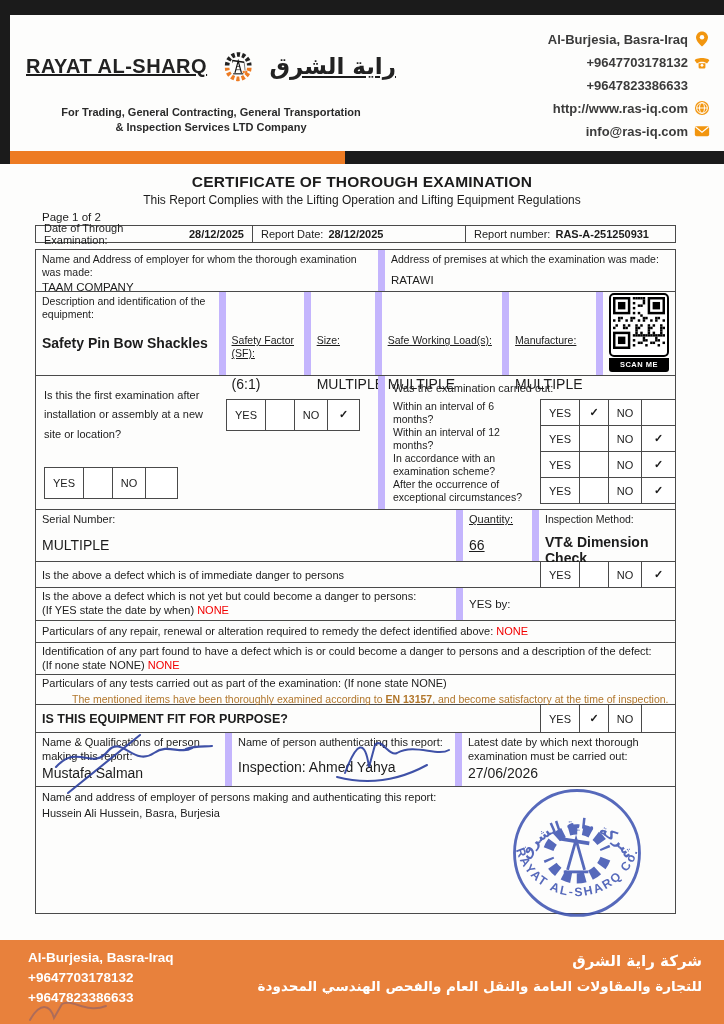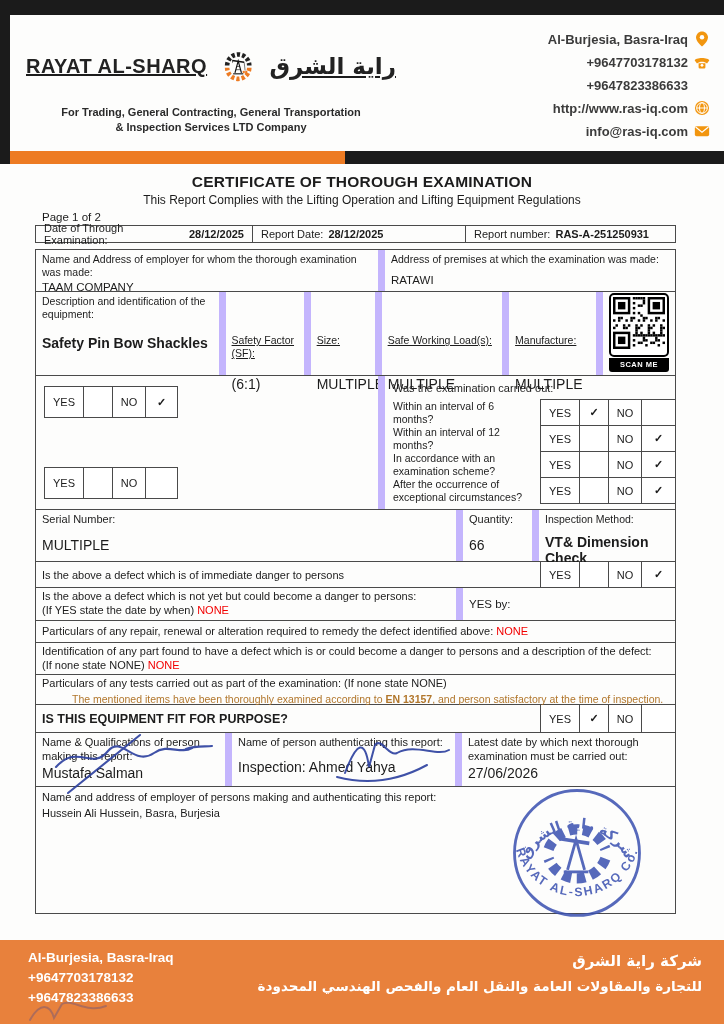--- a/index.html
+++ b/index.html
@@ -60,21 +60,21 @@
   .q-item { display:flex; align-items:center; gap:6px; }
   .q-text { flex:1; font-size:11px; line-height:1.75; }
   .q-item .cbgrid { height:32px; margin-right:10px; flex:none; }
   .q-right { flex:1; padding:6px 0 0 8px; border-right:none; }
   .qr-head { font-size:11px; margin-bottom:6px; }
   .qr-row { display:flex; align-items:stretch; height:27px; margin-top:-1px; }
   .qr-text { flex:1; font-size:10.5px; display:flex; align-items:center; line-height:1.15; padding-right:4px; }
   .qr-row .cbgrid { border-right:none; flex:none; width:135px; }
 
   
-  .s1 { width:427px; } .s2 { width:76px; } .s3 { flex:1; }
+  .s1 { width:427px; } .s2 { width:76px;text-decoration:underline; } .s3 { flex:1; }
 
   
   .dg-text { flex:1; display:flex; align-items:center; font-size:11px; padding:2px 6px; }
   .dg-grid { width:135px; border:none; border-left:1px solid #4a4a4a; }
   .red { color:#f20000; font-weight:400; }
   .note-line { font-size:10.5px; color:#B1762B; margin:2px 0 2px 30px; }
   .note-line b { color:#B1762B; }
 
   .fit-text { flex:1; display:flex; align-items:center; font-size:12.5px; font-weight:700; padding:4px 6px; }
 
@@ -335,20 +335,21 @@
               </svg>
           </div>
           <div class="scanme">SCAN ME</div>
         </div>
       </div>
     </div>
 
     <div class="mrow" style="height:134px;">
       <div class="mcell q-left">
         <div class="q-item">
+          <div class="q-text">Is this the first examination after installation or assembly at a new site or location?</div>
           <div class="cbgrid">
             <span class="cb-yes">YES</span>
             <span class="cb-m1 mark"></span>
             <span class="cb-no">NO</span>
             <span class="cb-m2 mark">✓</span>
           </div>
         </div>
         <div class="q-item" style="margin-bottom:4px;">
           <div class="cbgrid">
             <span class="cb-yes">YES</span>
@@ -448,21 +449,21 @@
       <div class="lbl" style="font-size:11px;">Identification of any part found to have a defect which is or could become a danger to persons and a description of the defect:</div>
       <div class="lbl" style="font-size:11px;">
         <span>(If none state NONE)</span>
         <span class="red">NONE</span>
       </div>
     </div>
 
     <div class="mrow" style="height:30px; padding:2px 6px; display:block;">
       <div class="lbl" style="font-size:11px;">Particulars of any tests carried out as part of the examination: (If none state NONE)</div>
       <div class="note-line">
-        <span>The mentioned items have been thoroughly examined according to </span><b>EN 13157</b><span>, and person satisfactory at the time of inspection.</span>
+        <span>The mentioned items have been thoroughly examined according to </span><b>EN 13157</b><span>, and become satisfactory at the time of inspection.</span>
       </div>
     </div>
 
     <div class="mrow" style="height:28px;">
       <div class="fit-text">IS THIS EQUIPMENT FIT FOR PURPOSE?</div>
       <div class="cbgrid dg-grid">
         <span class="cb-yes">YES</span>
         <span class="cb-m1 mark">✓</span>
         <span class="cb-no">NO</span>
         <span class="cb-m2 mark"></span>

